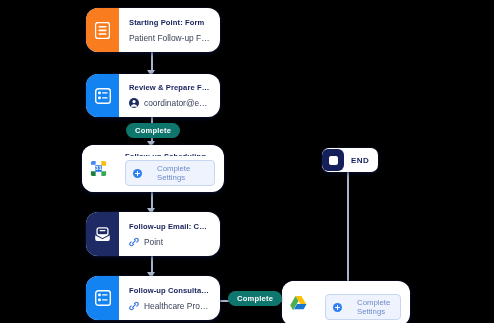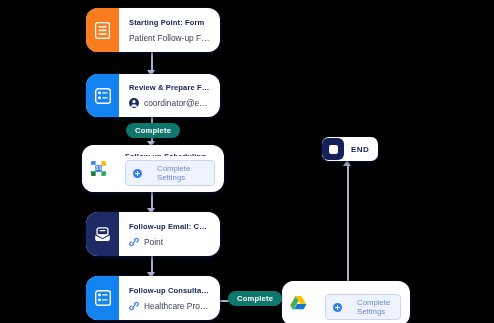--- a/index.html
+++ b/index.html
@@ -206,20 +206,20 @@
     </div>
     <div class="node-body">
       <div class="node-title">Treatment Documentation</div>
       <div class="cs-btn">
         <span class="cs-plus"></span>
         <span>Complete Settings</span>
       </div>
     </div>
   </div>
 
-  <div class="end-node" style="left:322px;top:137px;height:24px;">
+  <div class="end-node" style="left:322px;top:148px;height:24px;">
     <div class="end-sq">
       <div class="end-inner"></div>
     </div>
     <div class="end-label">END</div>
   </div>
 
 </div>
 
 </body></html>

